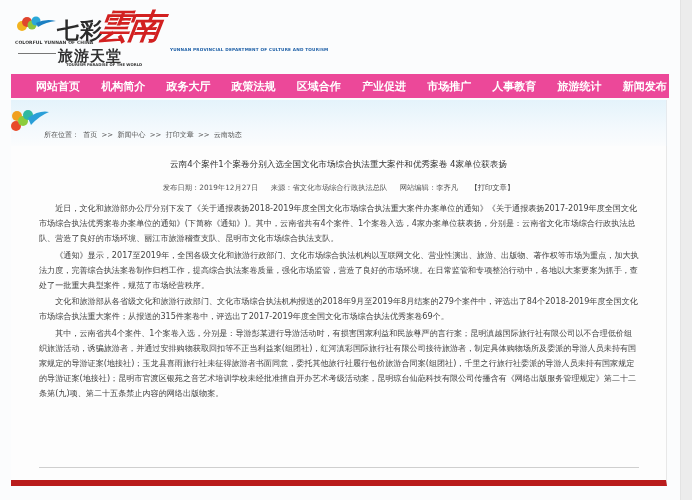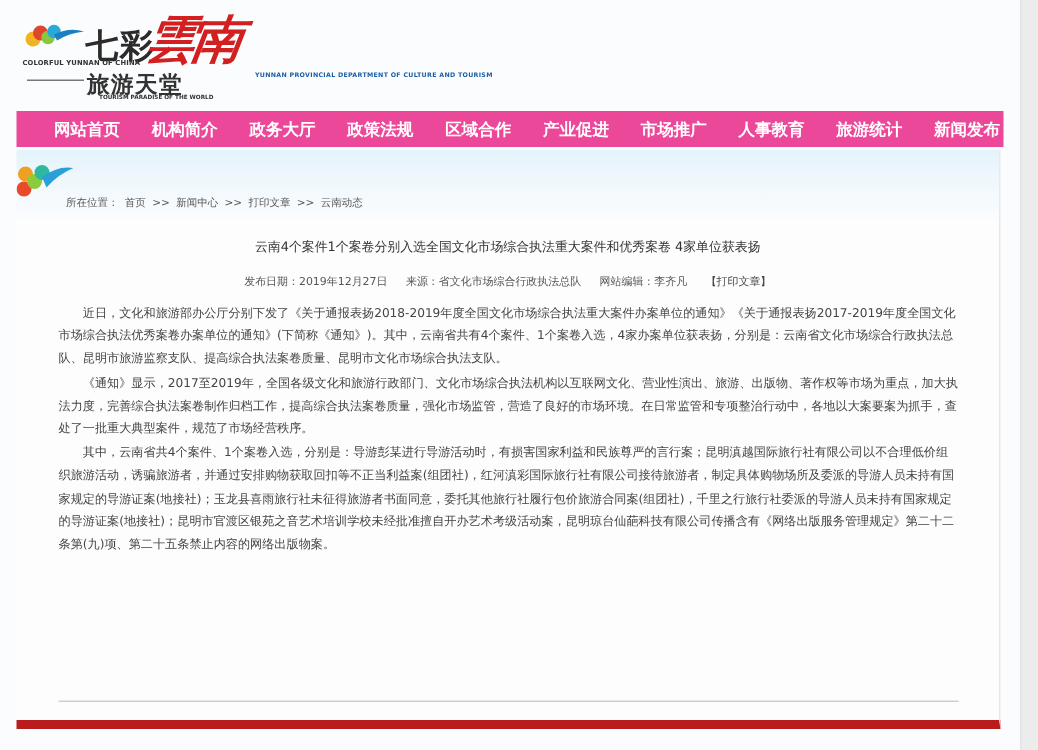--- a/index.html
+++ b/index.html
@@ -151,22 +151,23 @@
 
   <div class="article-box">
     <h1 class="article-title" style="font-weight:normal;">云南4个案件1个案卷分别入选全国文化市场综合执法重大案件和优秀案卷 4家单位获表扬</h1>
     <div class="article-meta">
       <span>发布日期：2019年12月27日</span>
       <span>来源：省文化市场综合行政执法总队</span>
       <span>网站编辑：李齐凡</span>
       <span class="print">【打印文章】</span>
     </div>
     <div class="article-body">
-      <p>近日，文化和旅游部办公厅分别下发了《关于通报表扬2018-2019年度全国文化市场综合执法重大案件办案单位的通知》《关于通报表扬2017-2019年度全国文化市场综合执法优秀案卷办案单位的通知》(下简称《通知》)。其中，云南省共有4个案件、1个案卷入选，4家办案单位获表扬，分别是：云南省文化市场综合行政执法总队、昆明市旅游监察支队、提高综合执法案卷质量、昆明市文化市场综合执法支队。</p>
+      <p>近日，文化和旅游部办公厅分别下发了《关于通报表扬2018-2019年度全国文化市场综合执法重大案件办案单位的通知》《关于通报表扬2017-2019年度全国文化市场综合执法优秀案卷办案单位的通知》(下简称《通知》)。其中，云南省共有4个案件、1个案卷入选，4家办案单位获表扬，分别是：云南省文化市场综合行政执法总队、营造了良好的市场环境、丽江市旅游稽查支队、昆明市文化市场综合执法支队。</p>
       <p>《通知》显示，2017至2019年，全国各级文化和旅游行政部门、文化市场综合执法机构以互联网文化、营业性演出、旅游、出版物、著作权等市场为重点，加大执法力度，完善综合执法案卷制作归档工作，提高综合执法案卷质量，强化市场监管，营造了良好的市场环境。在日常监管和专项整治行动中，各地以大案要案为抓手，查处了一批重大典型案件，规范了市场经营秩序。</p>
+      <p>文化和旅游部从各省级文化和旅游行政部门、文化市场综合执法机构报送的2018年9月至2019年8月结案的279个案件中，评选出了84个2018-2019年度全国文化市场综合执法重大案件；从报送的315件案卷中，评选出了2017-2019年度全国文化市场综合执法优秀案卷69个。</p>
       <p>其中，云南省共4个案件、1个案卷入选，分别是：导游彭某进行导游活动时，有损害国家利益和民族尊严的言行案；昆明滇越国际旅行社有限公司以不合理低价组织旅游活动，诱骗旅游者，并通过安排购物获取回扣等不正当利益案(组团社)，红河滇彩国际旅行社有限公司接待旅游者，制定具体购物场所及委派的导游人员未持有国家规定的导游证案(地接社)；玉龙县喜雨旅行社未征得旅游者书面同意，委托其他旅行社履行包价旅游合同案(组团社)，千里之行旅行社委派的导游人员未持有国家规定的导游证案(地接社)；昆明市官渡区银苑之音艺术培训学校未经批准擅自开办艺术考级活动案，昆明琼台仙葩科技有限公司传播含有《网络出版服务管理规定》第二十二条第(九)项、第二十五条禁止内容的网络出版物案。</p>
     </div>
     <div class="body-rule"></div>
   </div>
 
 </div>
 
 <div class="scrollbar"></div>
 
 </body></html>

